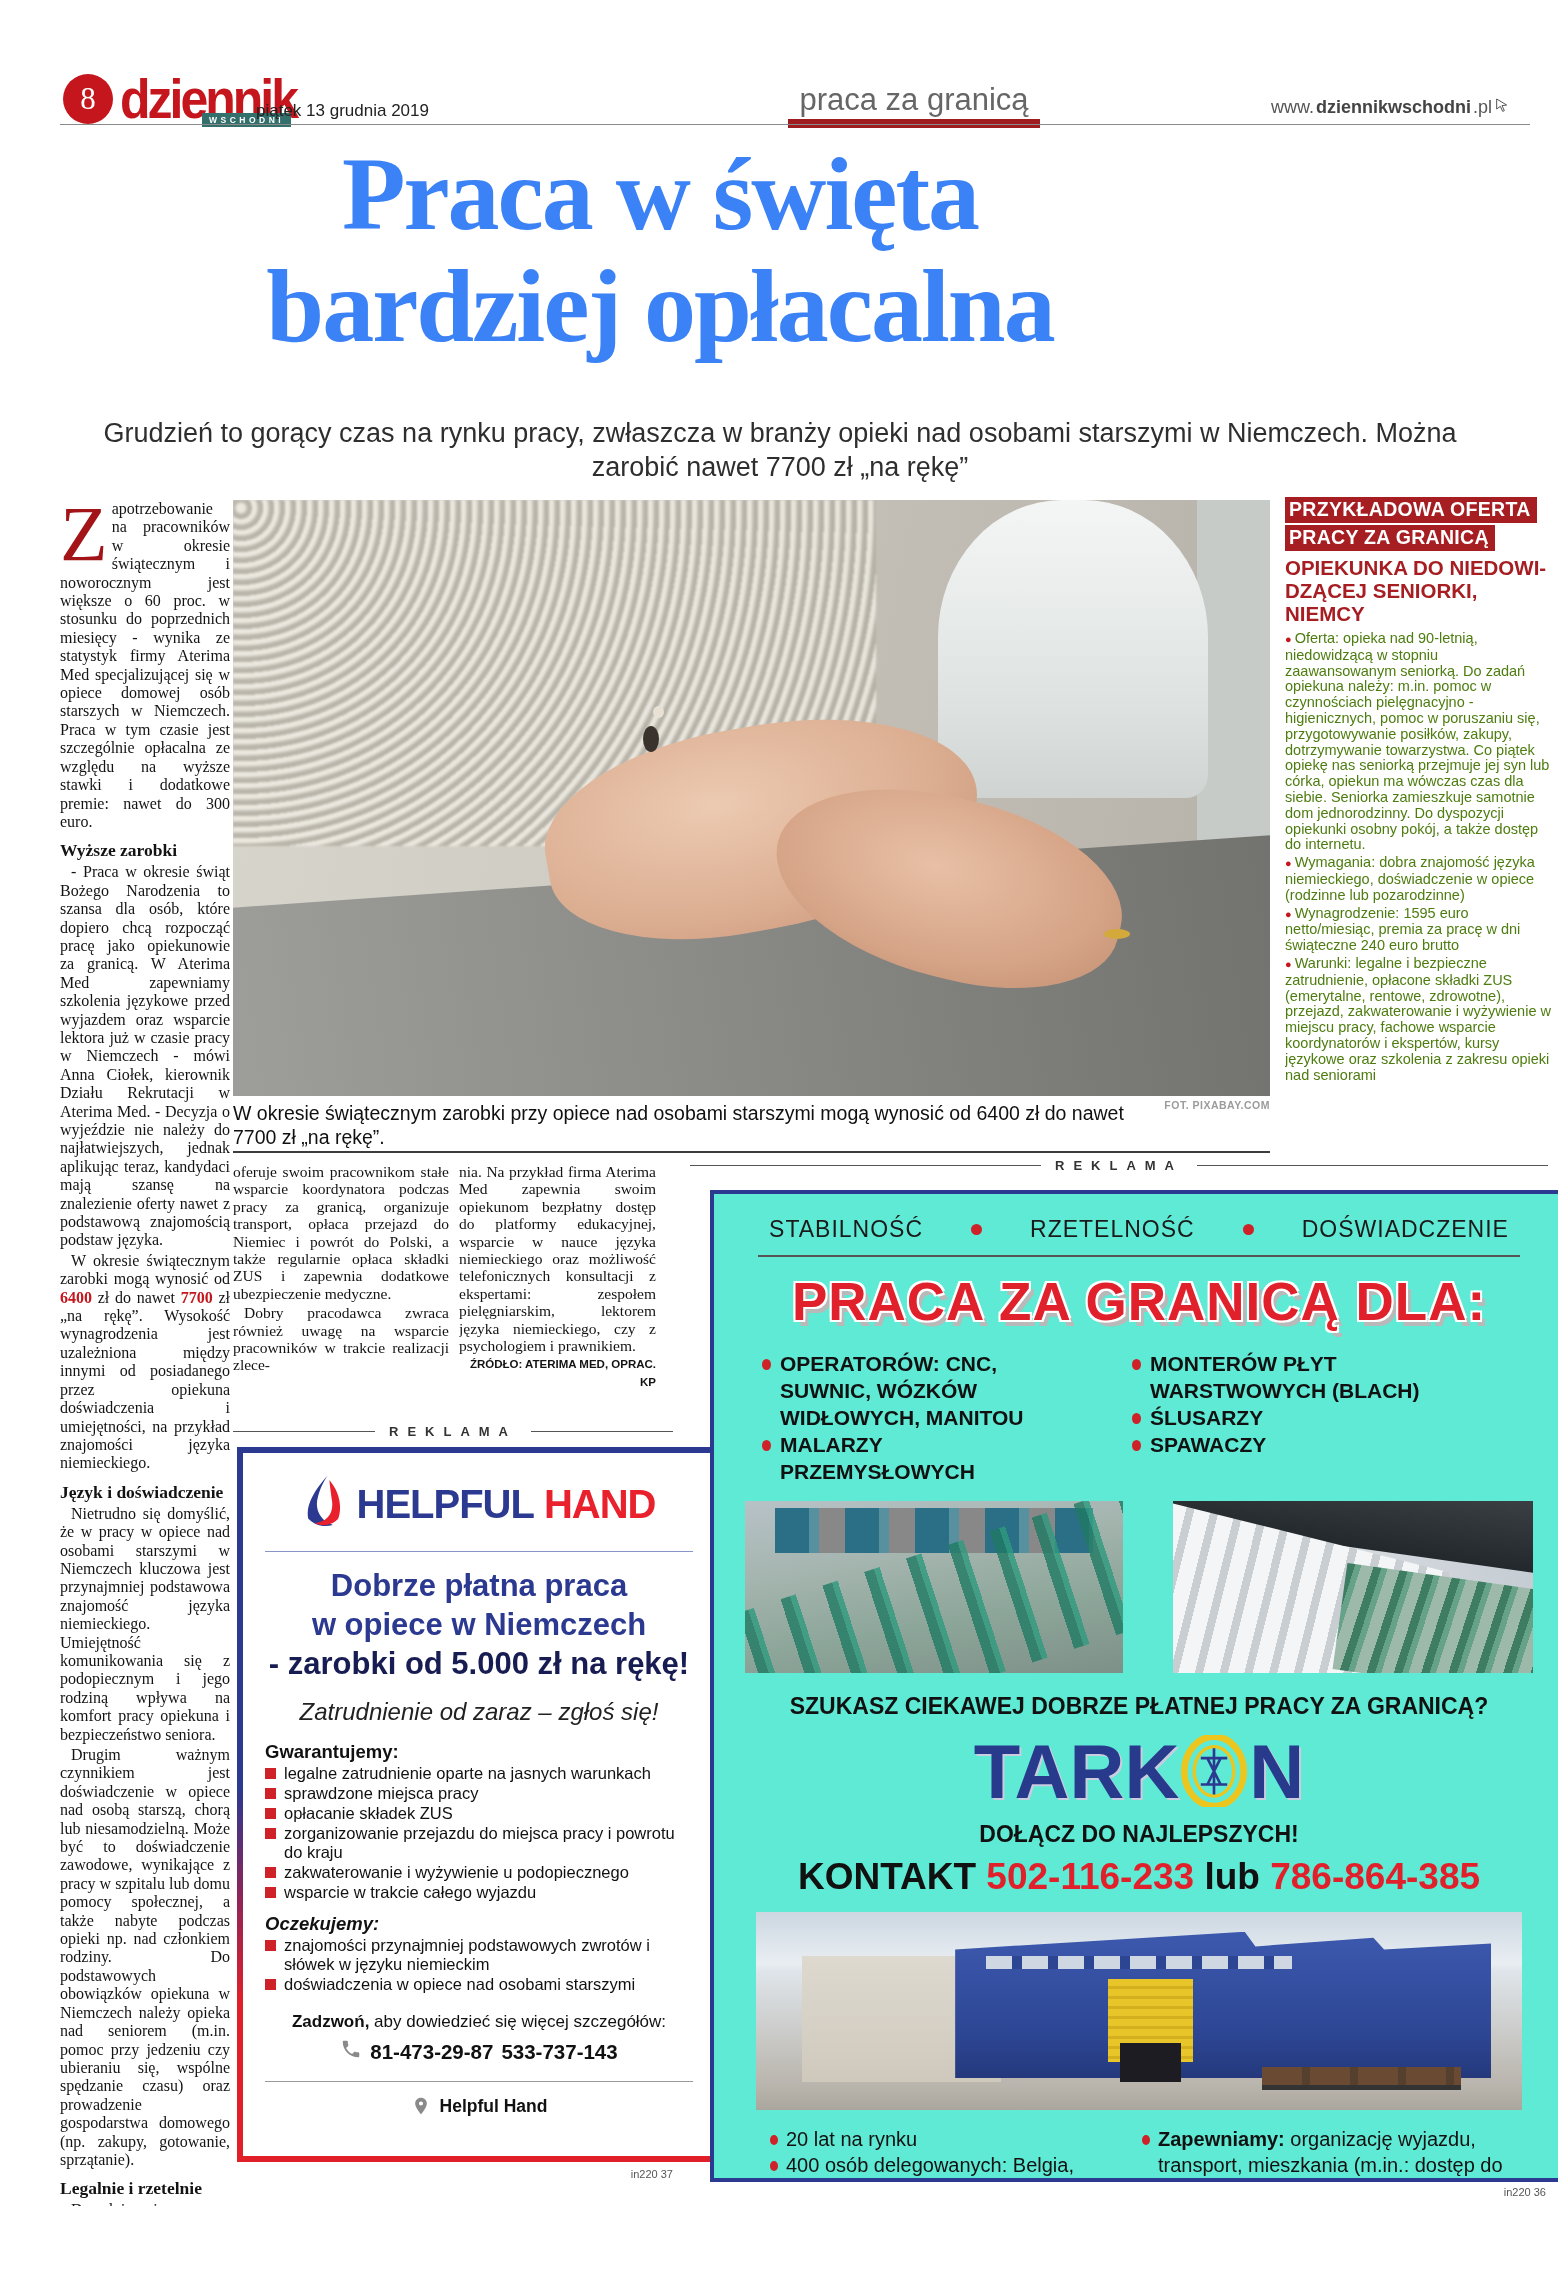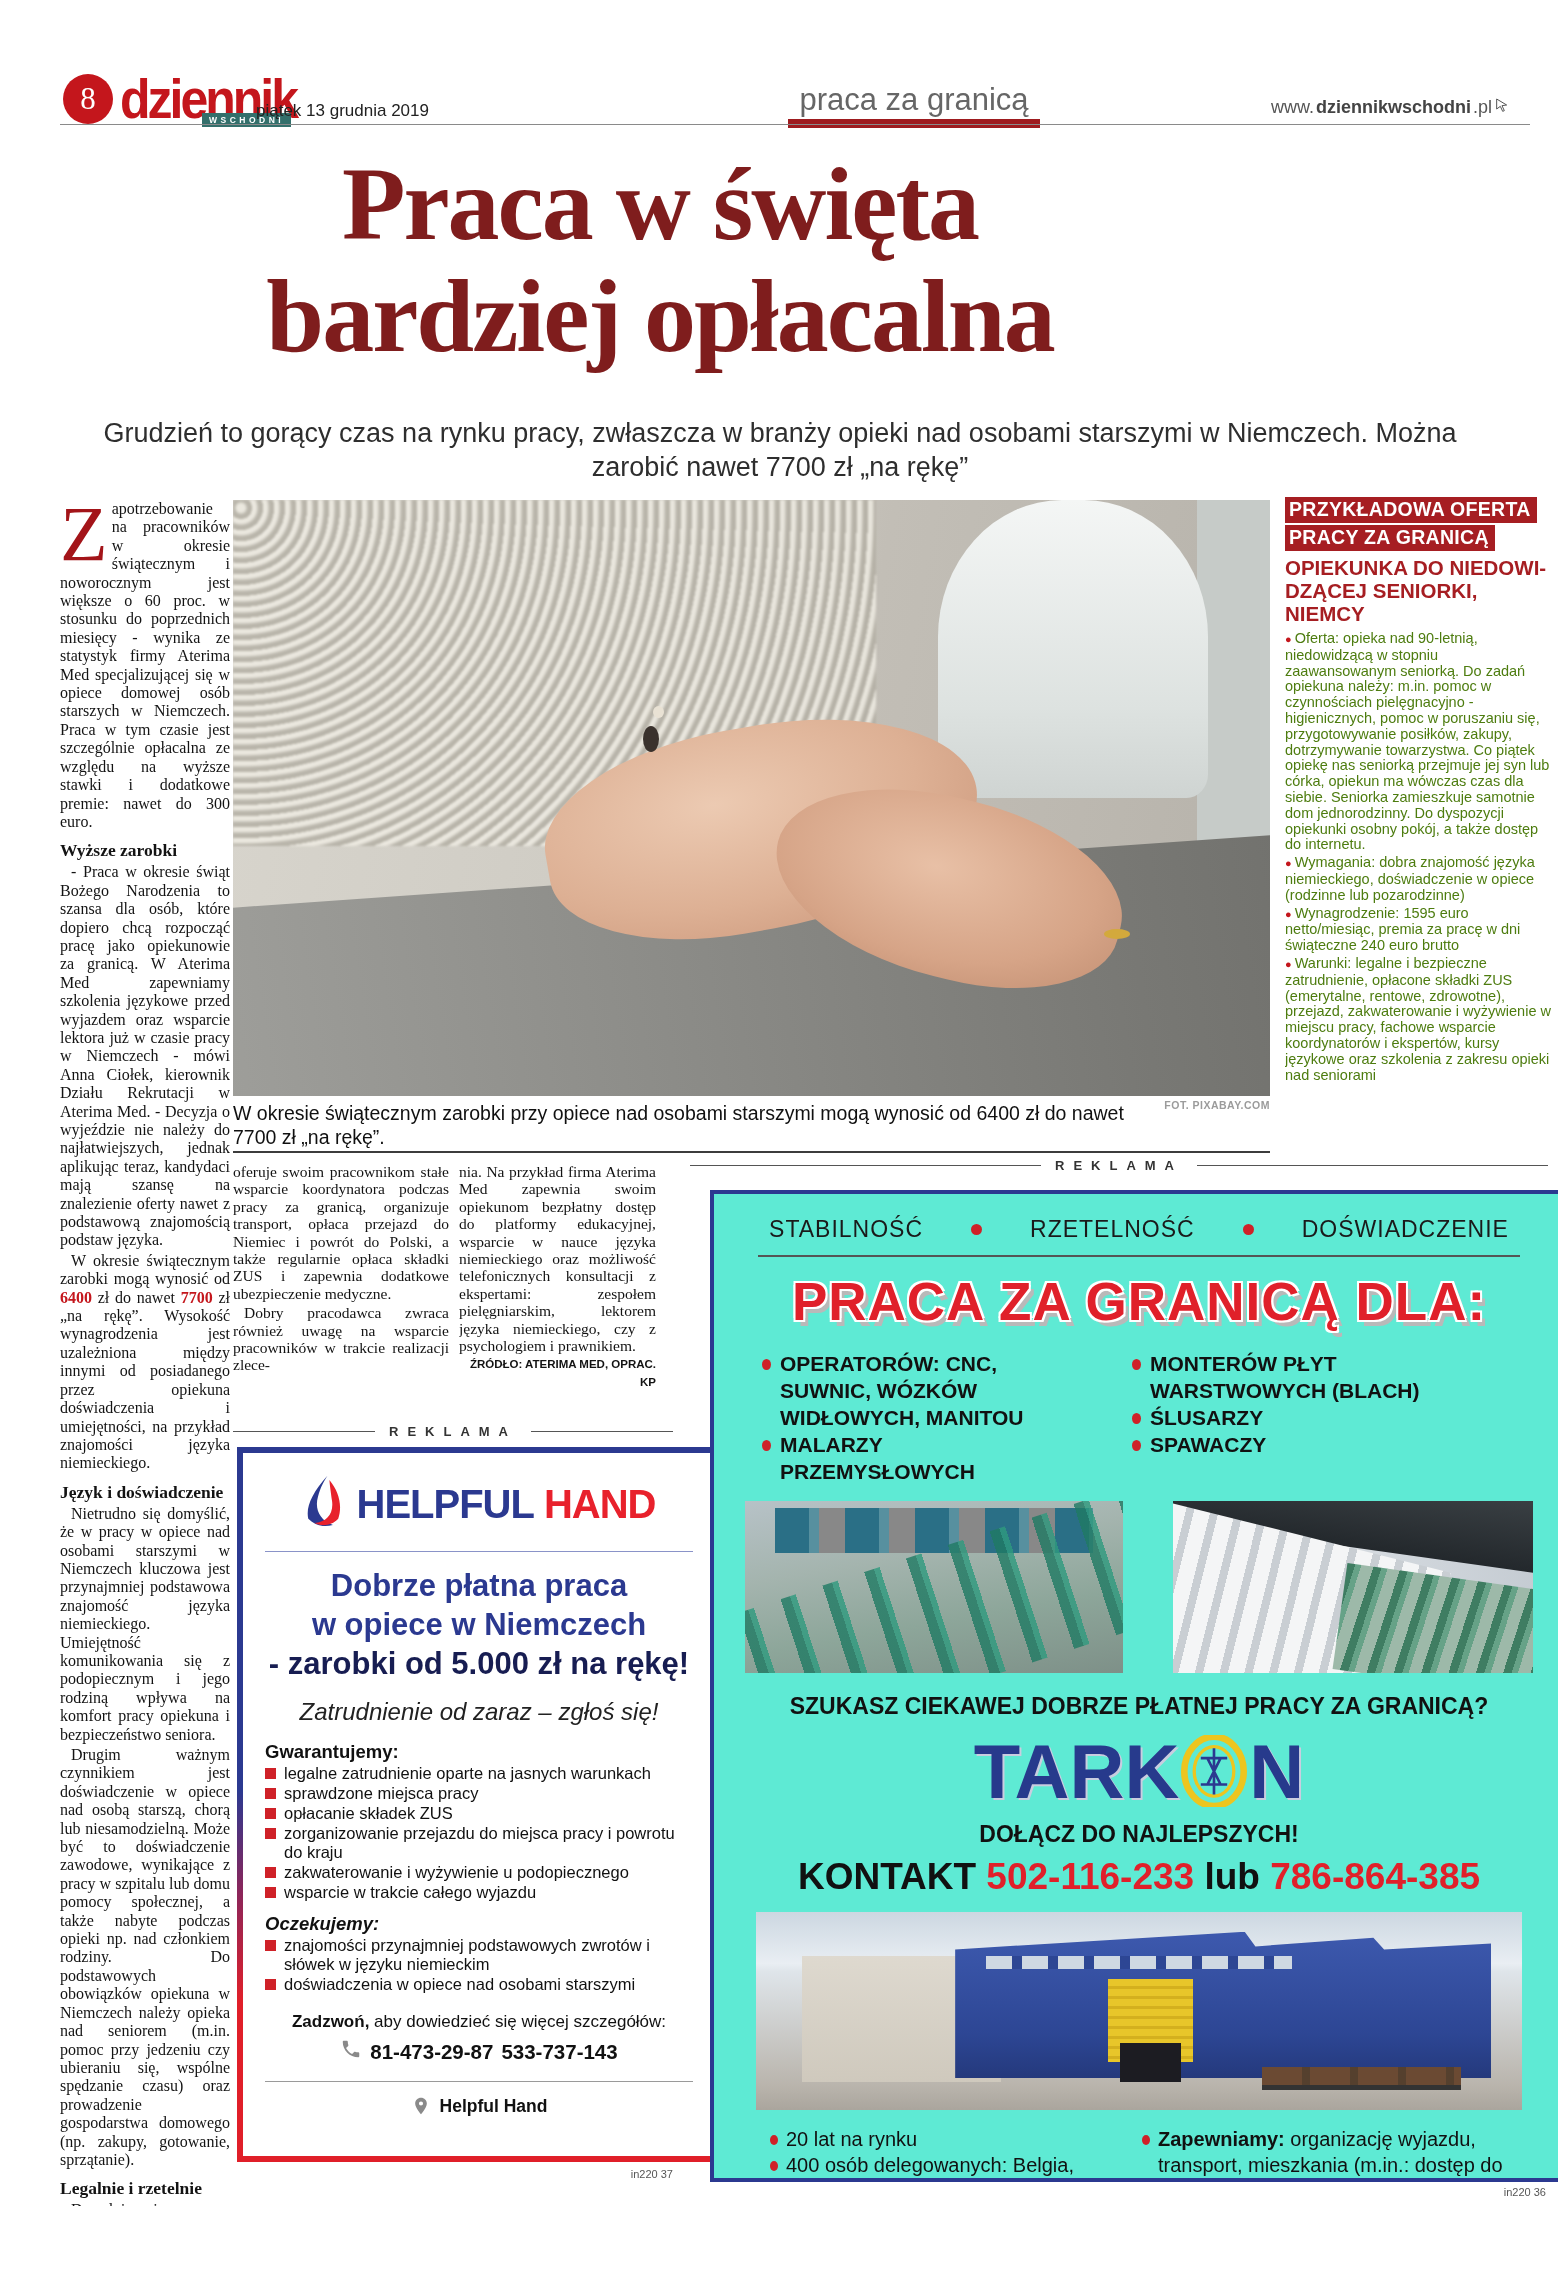--- a/index.html
+++ b/index.html
@@ -16,23 +16,23 @@
   .header-date{position:absolute;left:256px;top:101px;font-size:17px;color:#222;}
   .section-label{position:absolute;left:788px;top:82px;width:252px;text-align:center;
       font-size:31px;color:#666;}
   .section-bar{position:absolute;left:788px;top:119px;width:252px;height:9px;background:#9e1b1f;}
   .header-rule{position:absolute;left:60px;top:124px;width:1470px;height:1px;background:#8a8a8a;}
   .website{position:absolute;left:1188px;top:97px;width:322px;text-align:right;font-size:18px;color:#555;
       display:flex;justify-content:flex-end;align-items:center;gap:2px;}
   .website b{color:#444;}
   .cursor-icon svg{width:16px;height:16px;fill:#fff;stroke:#555;stroke-width:1.5;}
   
-  .headline{position:absolute;left:50px;top:148px;width:1220px;text-align:center;
+  .headline{position:absolute;left:50px;top:138px;width:1220px;text-align:center;
       font-family:"Liberation Serif",serif;font-weight:bold;font-size:104px;line-height:112px;
-      color:#7f1d1d;letter-spacing:-2px;}
+      color:#3b82f6;letter-spacing:-2px;}
   .subtitle{position:absolute;left:60px;top:416px;width:1440px;text-align:center;font-size:27px;
       line-height:34px;color:#2e2e2e;}
   
   .col{font-family:"Liberation Serif",serif;text-align:justify;color:#131313;}
   .col-left{position:absolute;left:60px;top:500px;width:170px;height:1706px;overflow:hidden;
       font-size:16px;line-height:18.4px;}
   .col p{margin:0 0 2px 0;}
   .col p.indent{text-indent:11px;}
   .col h3{font-size:17.5px;line-height:20px;margin:9px 0 3px 0;}
   .dropcap{float:left;font-size:78px;line-height:60px;padding:4px 4px 0 0;color:#a31419;

